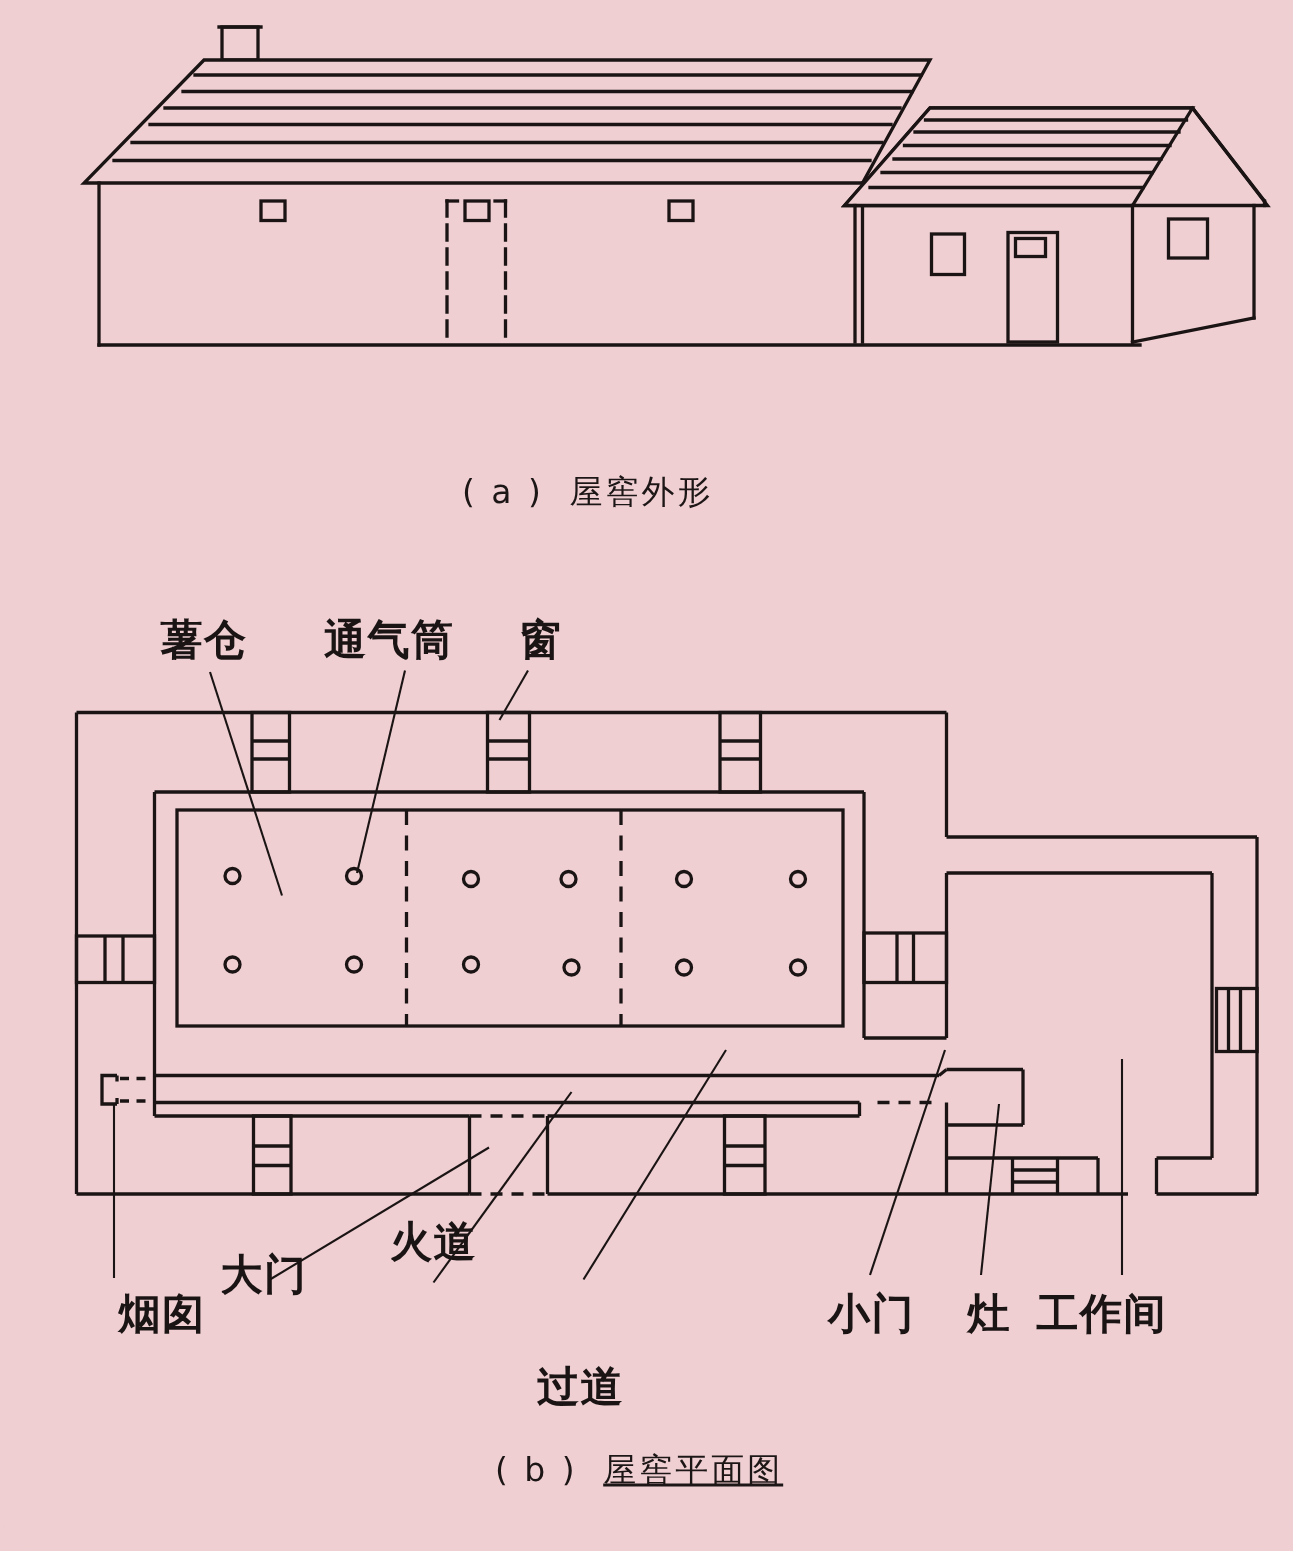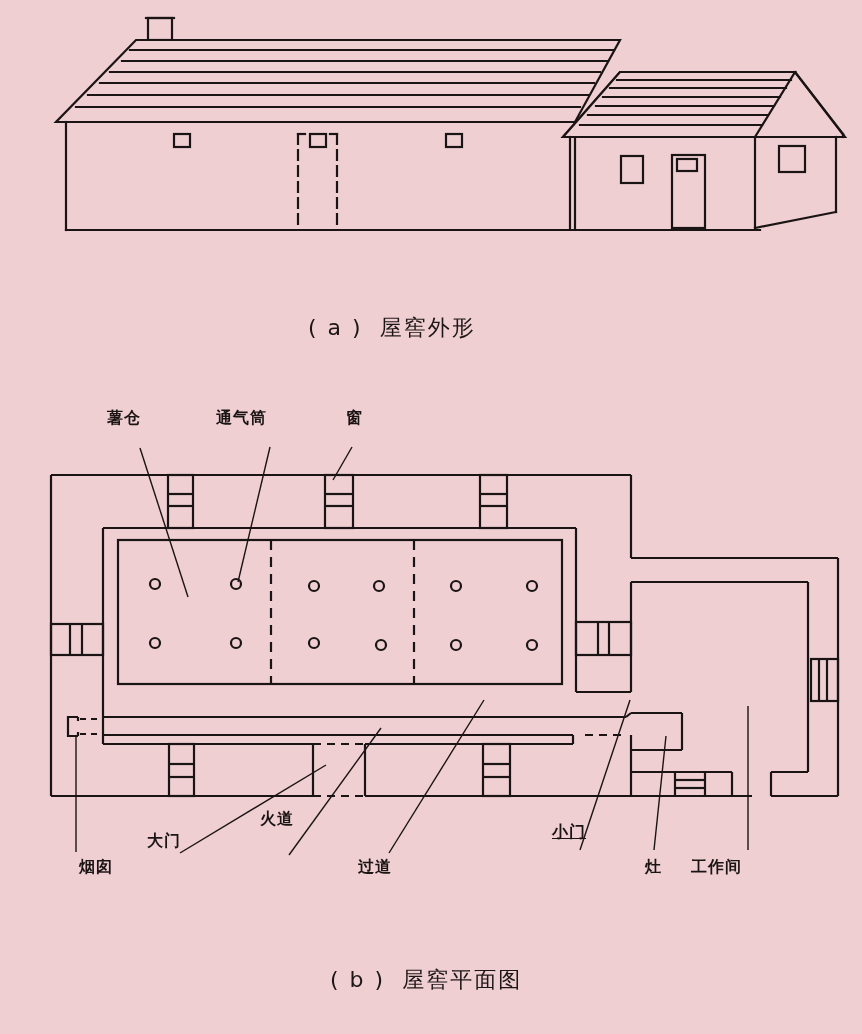--- a/index.html
+++ b/index.html
@@ -1,21 +1,21 @@
 <!DOCTYPE html>
 <html><head>
 <meta charset="utf-8">
 <style>
   html, body { margin:0; padding:0; }
   body { width:862px; height:1034px; background:#f0cfd3; overflow:hidden; position:relative;
          font-family: "DejaVu Sans", sans-serif; }
   .page { position:absolute; left:0; top:0; width:862px; height:1034px; background:#efcfd2;border-radius:28px; }
   svg { position:absolute; left:0; top:0; }
   .cap { position:absolute; font-size:22px; color:#1d1616; letter-spacing:2px; white-space:nowrap; }
-  .lbl { position:absolute; font-size:16px; color:#1b1414; font-weight:bold; white-space:nowrap; letter-spacing:1px; }
+  .lbl { position:absolute; font-size:28px; color:#1b1414; font-weight:bold; white-space:nowrap; letter-spacing:1px; }
 </style>
 </head>
 <body>
 
 <div class="page">
 
   <svg width="862" height="300" viewBox="0 0 862 300">
     <g stroke="#1b1414" stroke-width="2.2" fill="none" stroke-linecap="square">
 
       <rect x="148" y="18" width="24" height="22" fill="#efcfd2"></rect>
@@ -183,23 +183,23 @@
     </g>
   </svg>
 
   <div class="lbl" style="left:107px; top:408px;">薯仓</div>
   <div class="lbl" style="left:216px; top:408px;">通气筒</div>
   <div class="lbl" style="left:346px; top:408px;">窗</div>
 
   <div class="lbl" style="left:67px; top:857px;margin-left:12px;">烟囱</div>
   <div class="lbl" style="left:147px; top:831px;">大门</div>
   <div class="lbl" style="left:260px; top:809px;">火道</div>
-  <div class="lbl" style="left:358px; top:857px;">过道</div>
-  <div class="lbl" style="left:552px; top:822px;text-decoration:underline;">小门</div>
+  <div class="lbl" style="left:358px; top:906px;">过道</div>
+  <div class="lbl" style="left:552px; top:857px;">小门</div>
   <div class="lbl" style="left:645px; top:857px;">灶</div>
   <div class="lbl" style="left:691px; top:857px;">工作间</div>
 
   <div class="cap" style="left:330px; top:965px;">
     <span>( b )</span>
-    <span style="margin-left:8px;">屋窖平面图</span>
+    <span style="margin-left:8px;text-decoration:underline;">屋窖平面图</span>
   </div>
 
 </div>
 
 </body></html>

